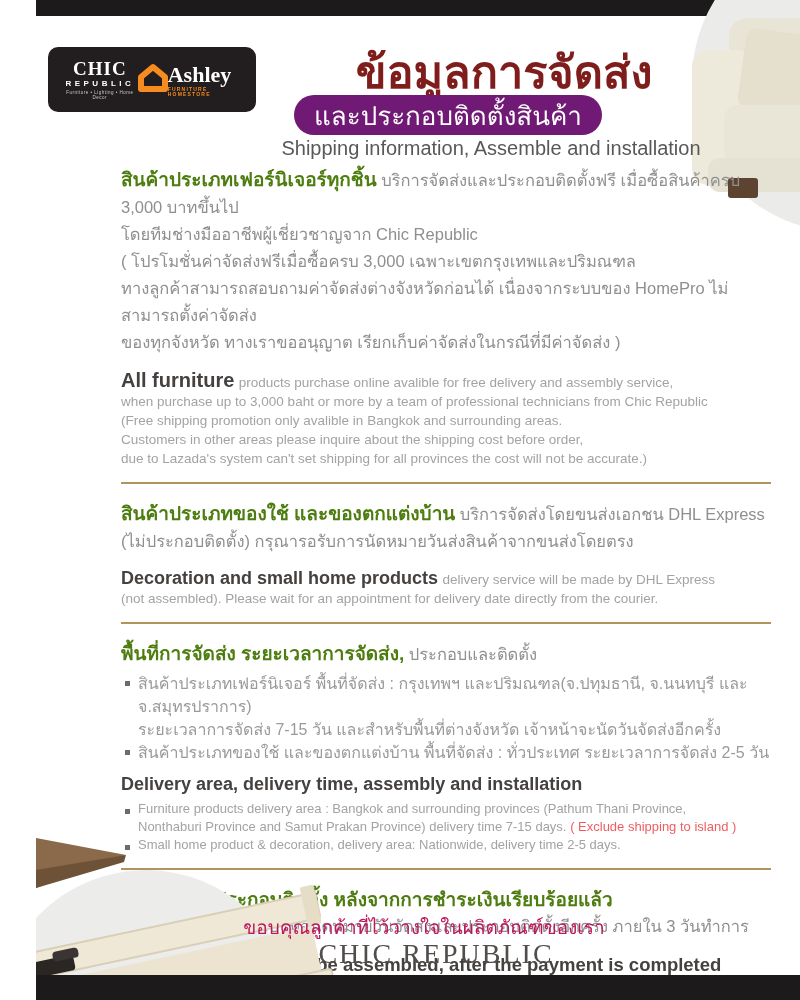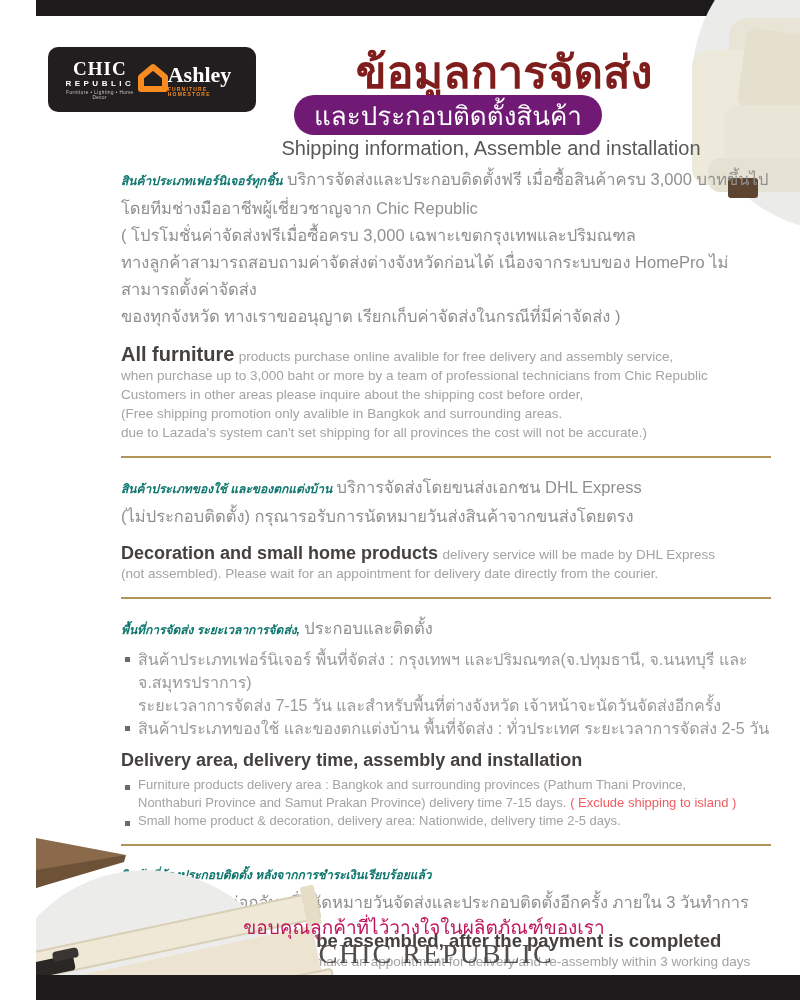--- a/index.html
+++ b/index.html
@@ -39,21 +39,21 @@
     background:#701a75;color:#ffffff;font-size:26px;display:flex;align-items:center;
     justify-content:center;padding:0 20px;
   }
   .subtitle{
     position:absolute;left:110px;top:137px;width:690px;text-align:center;
     font-size:20px;color:#58585a;
   }
 
   
   .content{position:absolute;left:85px;top:166px;width:650px;}
-  .th-lead{font-size:12px;font-weight:bold;color:#0f766e;font-style:italic;}
+  .th-lead{font-size:19px;font-weight:bold;color:#4d7c0f;}
   .th-rest{font-size:16.5px;font-weight:normal;color:#8f8f8f;}
   .th-line{font-size:16.5px;color:#8f8f8f;line-height:27px;}
   .p-th{line-height:27px;}
   .en-lead{font-size:20px;font-weight:bold;color:#45413f;}
   .en-lead-sm{font-size:17px;font-weight:bold;color:#45413f;line-height:23px;}
   .en-rest{font-size:13.5px;color:#a5a3a1;}
   .en-line{font-size:13.5px;color:#a5a3a1;line-height:19px;}
   .divider{height:2px;background:#b3935c;margin:14px 0 16px 0;width:650px;}
   .gap-sm{height:9px;}
   .gap-md{height:13px;}
@@ -143,22 +143,22 @@
       <div class="th-line">โดยทีมช่างมืออาชีพผู้เชี่ยวชาญจาก Chic Republic</div>
       <div class="th-line">( โปรโมชั่นค่าจัดส่งฟรีเมื่อซื้อครบ 3,000 เฉพาะเขตกรุงเทพและปริมณฑล</div>
       <div class="th-line">ทางลูกค้าสามารถสอบถามค่าจัดส่งต่างจังหวัดก่อนได้ เนื่องจากระบบของ HomePro ไม่สามารถตั้งค่าจัดส่ง</div>
       <div class="th-line">ของทุกจังหวัด ทางเราขออนุญาต เรียกเก็บค่าจัดส่งในกรณีที่มีค่าจัดส่ง )</div>
       <div class="gap-md"></div>
       <div>
         <span class="en-lead">All furniture</span>
         <span class="en-rest">products purchase online avalible for free delivery and assembly service,</span>
       </div>
       <div class="en-line">when purchase up to 3,000 baht or more by a team of professional technicians from Chic Republic</div>
+      <div class="en-line">(Free shipping promotion only avalible in Bangkok and surrounding areas.</div>
       <div class="en-line">Customers in other areas please inquire about the shipping cost before order,</div>
-      <div class="en-line">(Free shipping promotion only avalible in Bangkok and surrounding areas.</div>
       <div class="en-line">due to Lazada's system can't set shipping for all provinces the cost will not be accurate.)</div>
     </div>
     <div class="divider"></div>
 
     <div>
       <div class="p-th">
         <span class="th-lead">สินค้าประเภทของใช้ และของตกแต่งบ้าน</span>
         <span class="th-rest">บริการจัดส่งโดยขนส่งเอกชน DHL Express</span>
       </div>
       <div class="th-line">(ไม่ประกอบติดตั้ง) กรุณารอรับการนัดหมายวันส่งสินค้าจากขนส่งโดยตรง</div>

